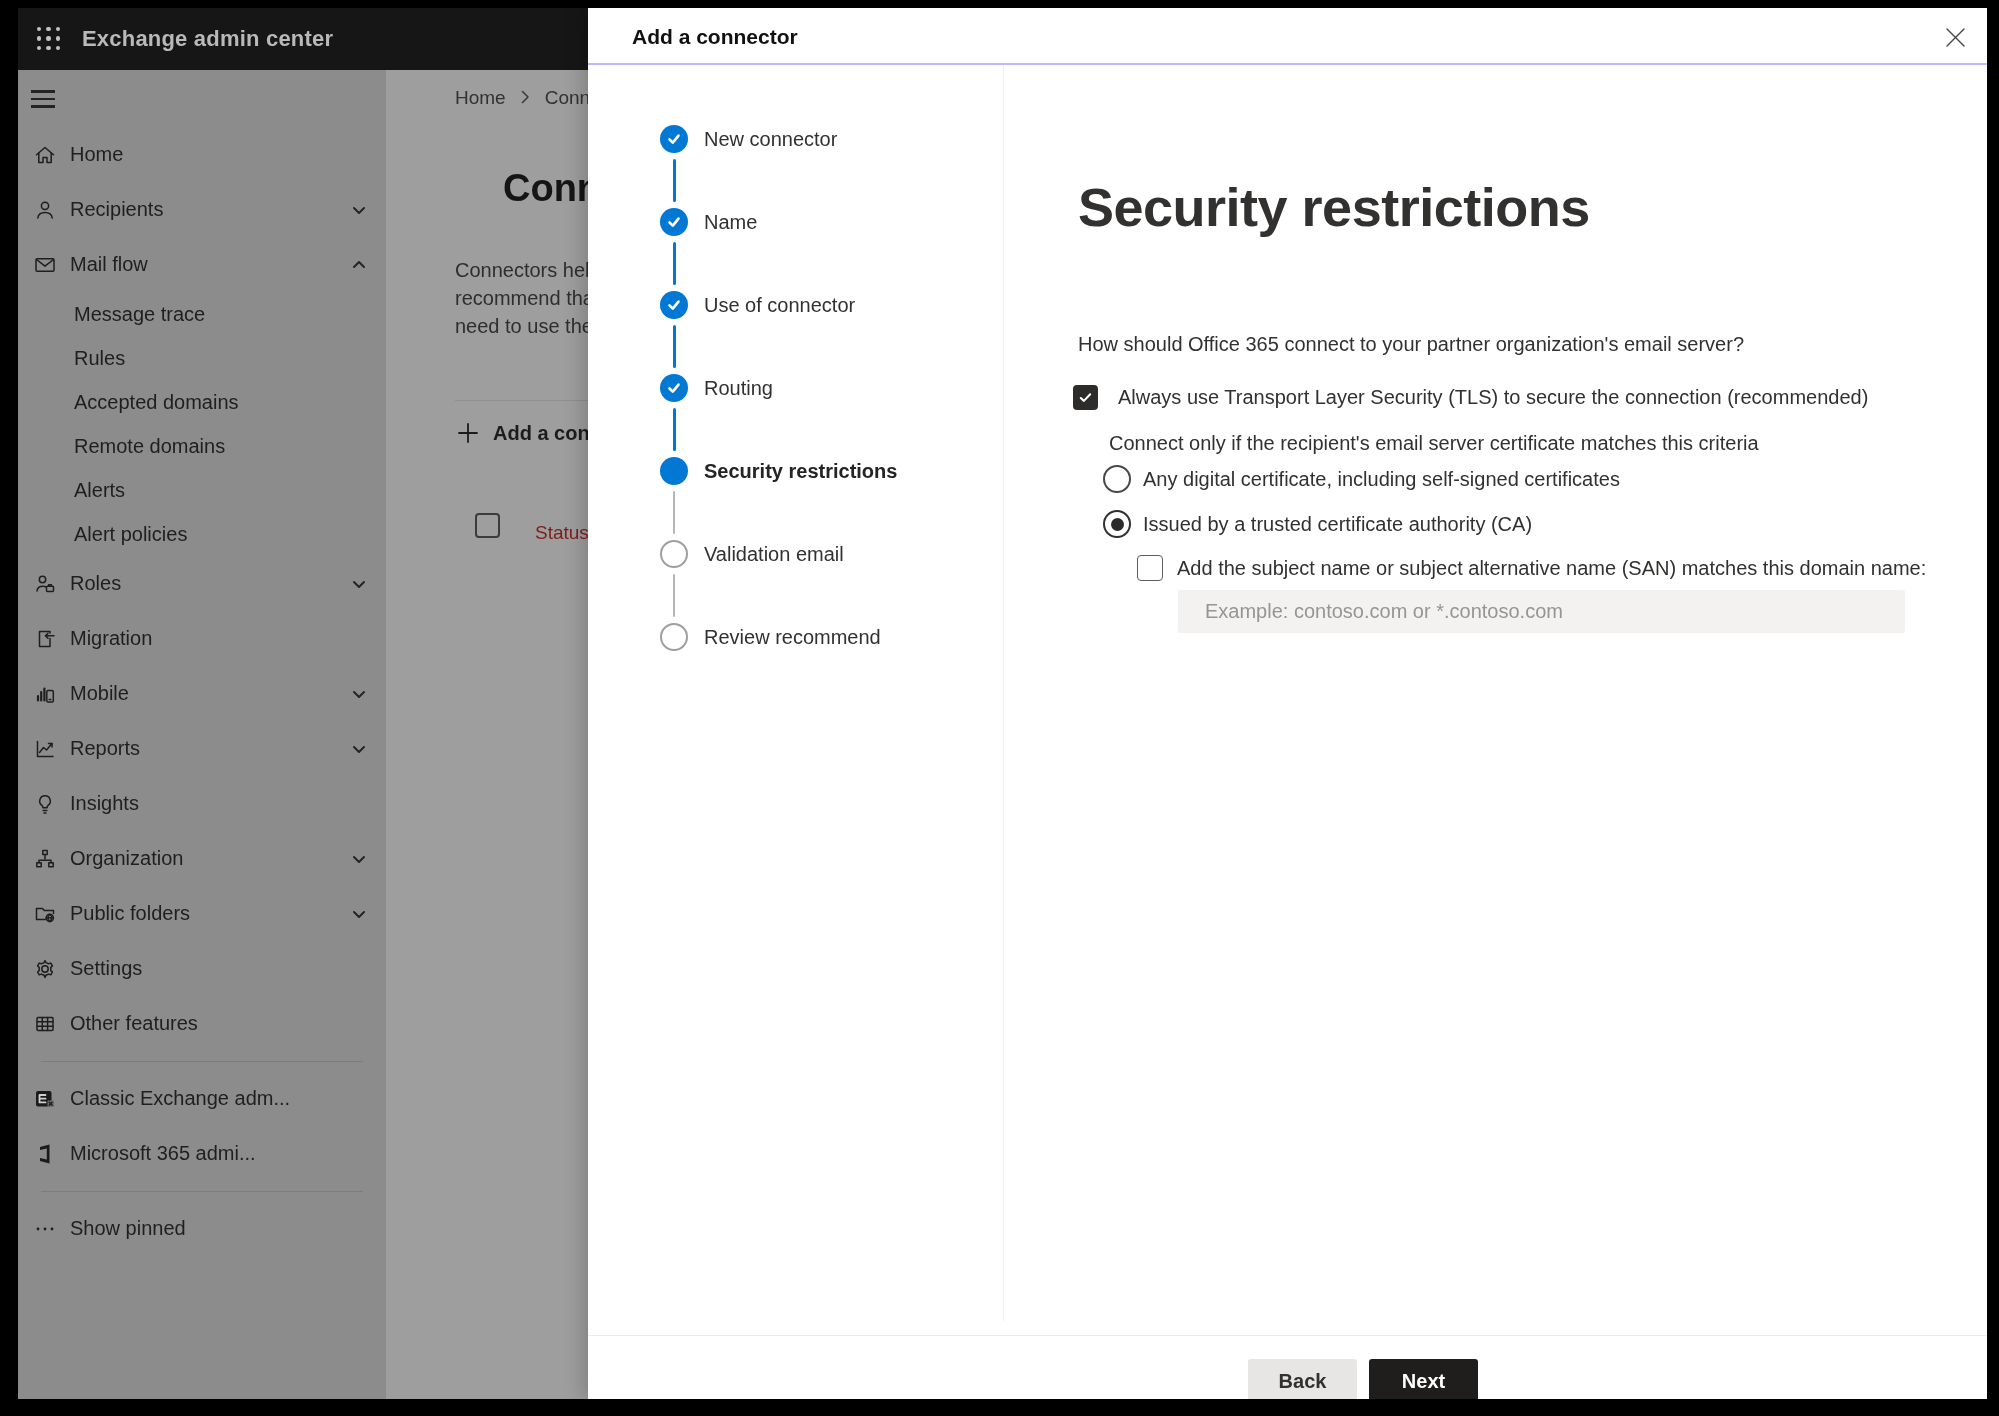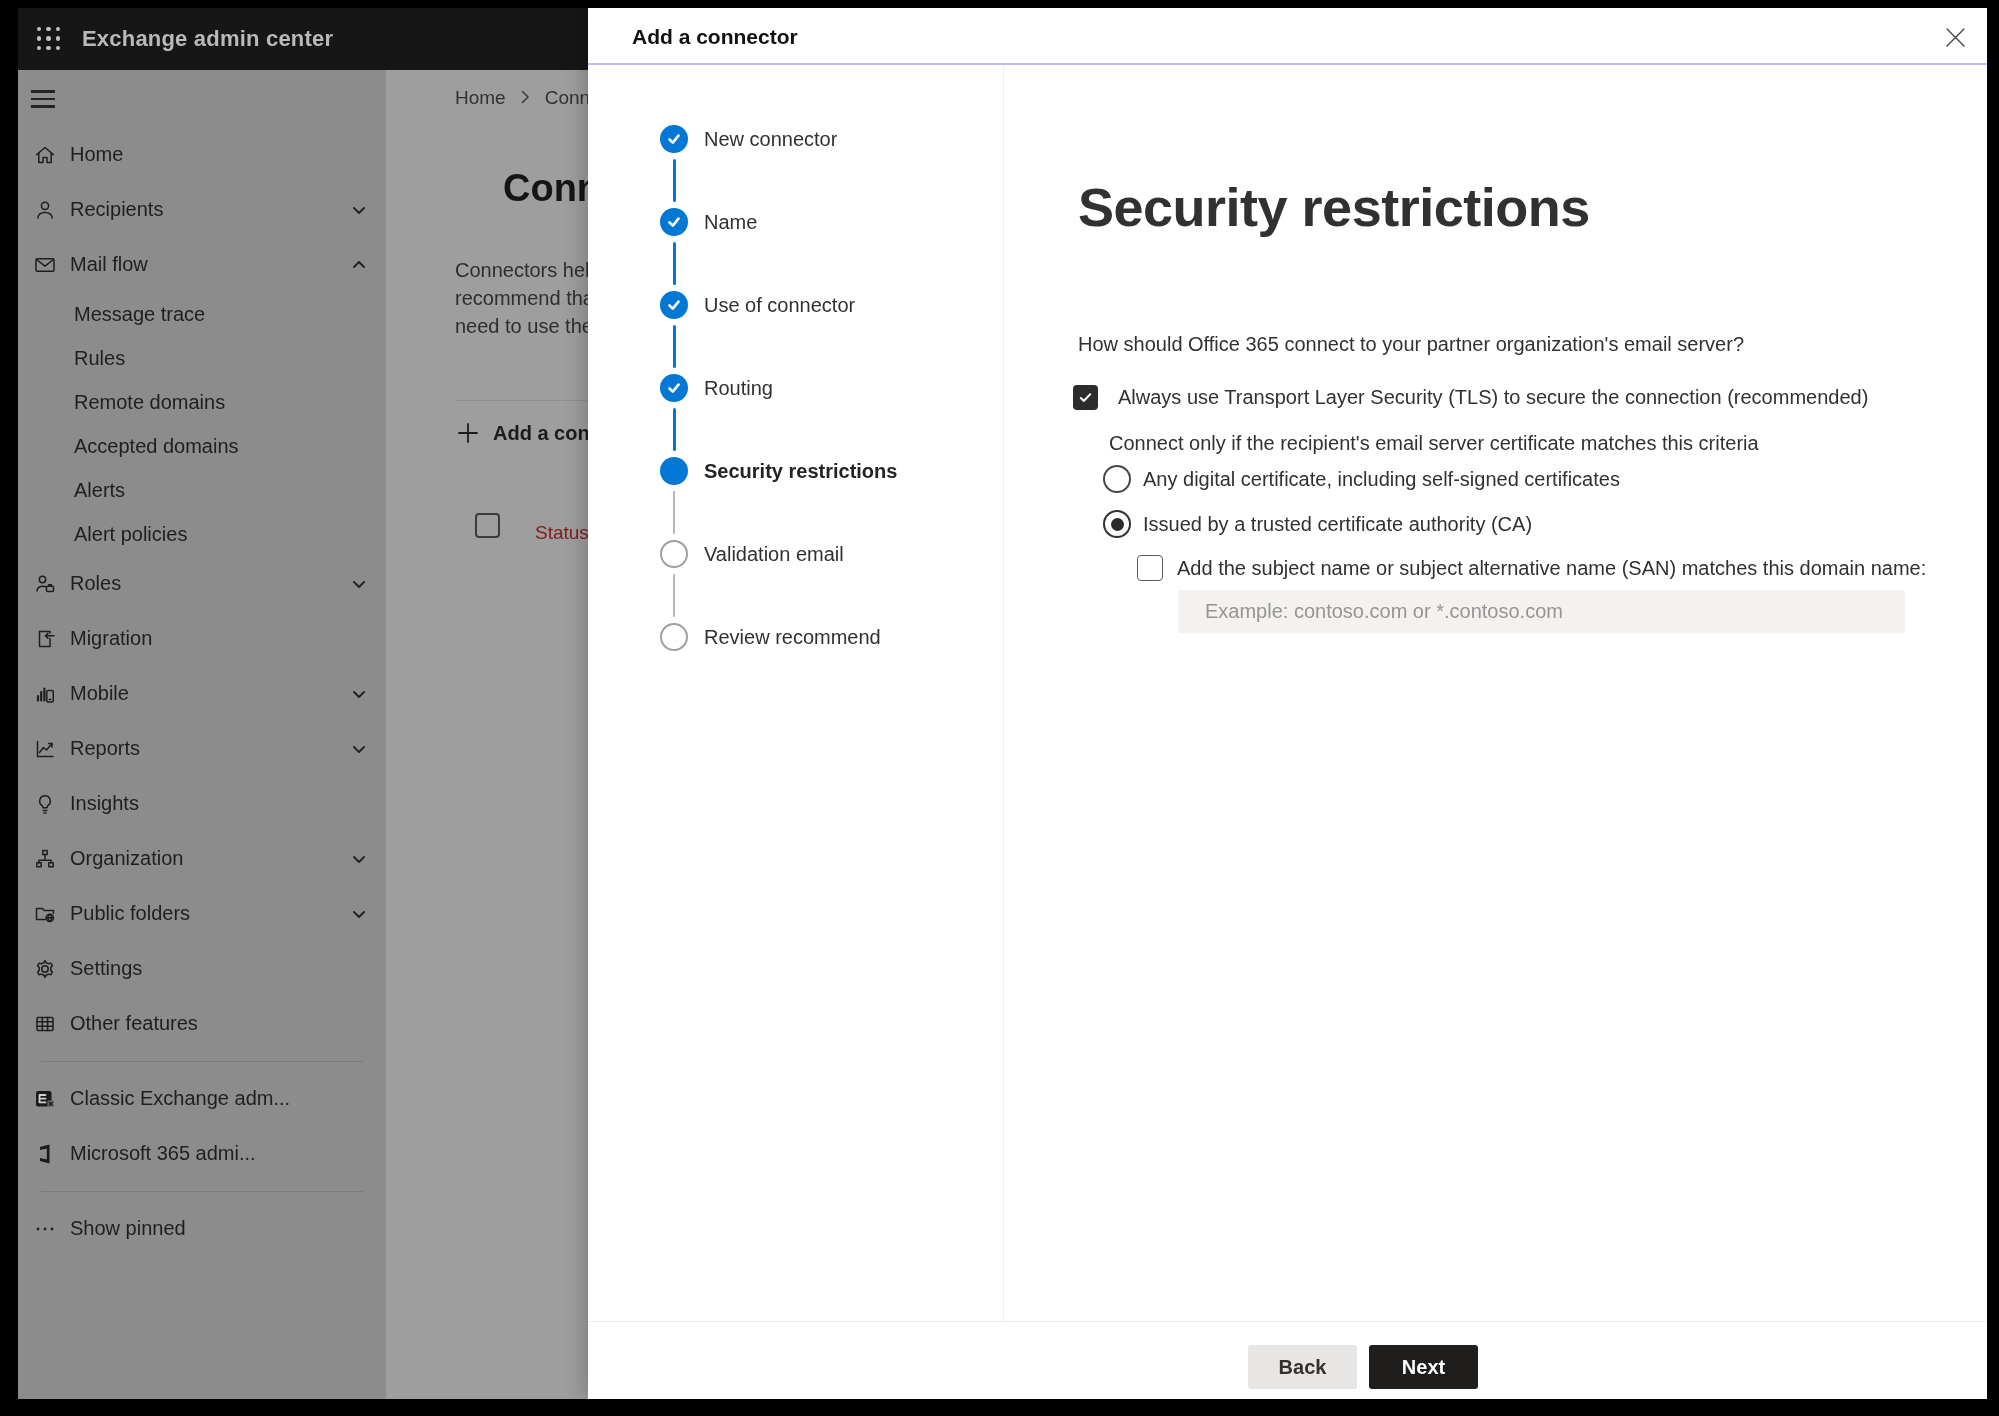--- a/index.html
+++ b/index.html
@@ -98,21 +98,21 @@
   .radio.selected{border-color:#323130;}
   .radio.selected .dot{display:block;}
   .radio-row .flabel{margin-left:12px;font-size:20px;color:var(--text-primary);line-height:28px;}
   .san-row{left:549px;top:547px;cursor:pointer;}
   .cbox-empty{width:26px;height:26px;flex:0 0 26px;background:#fff;border:1.6px solid #5f5d5b;border-radius:4px;}
   .san-row .flabel{margin-left:14px;font-size:20px;color:var(--text-primary);line-height:26px;}
   .domain-input{position:absolute;left:590px;top:582px;width:727px;height:43px;background:var(--input-bg);border:none;border-radius:2px;padding:0 20px 0 27px;font-size:20px;font-family:"Liberation Sans",sans-serif;color:#323130;outline:none;}
   .domain-input::placeholder{color:var(--placeholder);}
 
   
-  .modal-footer{position:absolute;left:0;bottom:0;width:100%;height:78px;border-top:1px solid var(--divider);background:#fff;}
+  .modal-footer{position:absolute;left:0;bottom:0;width:100%;height:64px;border-top:1px solid var(--divider);background:#fff;}
   .btn{position:absolute;top:23px;width:109px;height:44px;border:none;border-radius:3px;font-size:20px;font-weight:600;font-family:"Liberation Sans",sans-serif;cursor:pointer;}
   .btn-back{left:660px;background:var(--back-bg);color:var(--text-primary);}
   .btn-next{left:781px;background:var(--next-bg);color:var(--next-text);}
 </style>
 </head>
 <body>
 
 <div class="screen">
 
   <div class="topbar">
@@ -176,24 +176,24 @@
             </svg></span>
       </div>
 
       <div class="srow sm">
         <span class="slabel">Message trace</span>
       </div>
       <div class="srow sm">
         <span class="slabel">Rules</span>
       </div>
       <div class="srow sm">
+        <span class="slabel">Accepted domains</span>
+      </div>
+      <div class="srow sm">
         <span class="slabel">Remote domains</span>
-      </div>
-      <div class="srow sm">
-        <span class="slabel">Accepted domains</span>
       </div>
       <div class="srow sm">
         <span class="slabel">Alerts</span>
       </div>
       <div class="srow sm">
         <span class="slabel">Alert policies</span>
       </div>
 
       <div class="srow lg">
         <span class="sicon">

